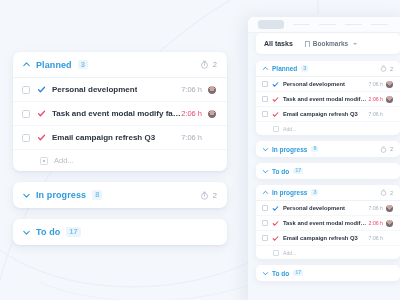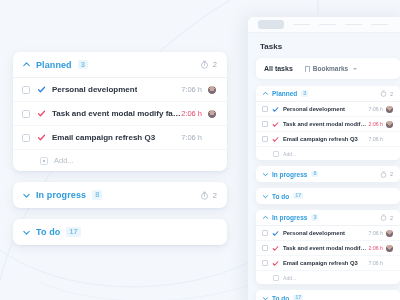--- a/index.html
+++ b/index.html
@@ -250,21 +250,20 @@
 <div class="browser">
   <div class="tabbar">
     <span class="tab-active"></span>
     <span class="tab-ph"></span>
     <span class="tab-ph"></span>
     <span class="tab-ph"></span>
     <span class="tab-ph"></span>
   </div>
 
   <div class="b-body">
-    <div class="b-title">Tasks</div>
 
     <div class="filterbar">
       <span class="f-alltasks">All tasks</span>
       <span class="f-book">
         <span class="f-bm-ico"></span>
         <span class="f-bm-txt">Bookmarks</span>
         <span class="f-caret"></span>
       </span>
     </div>
 

